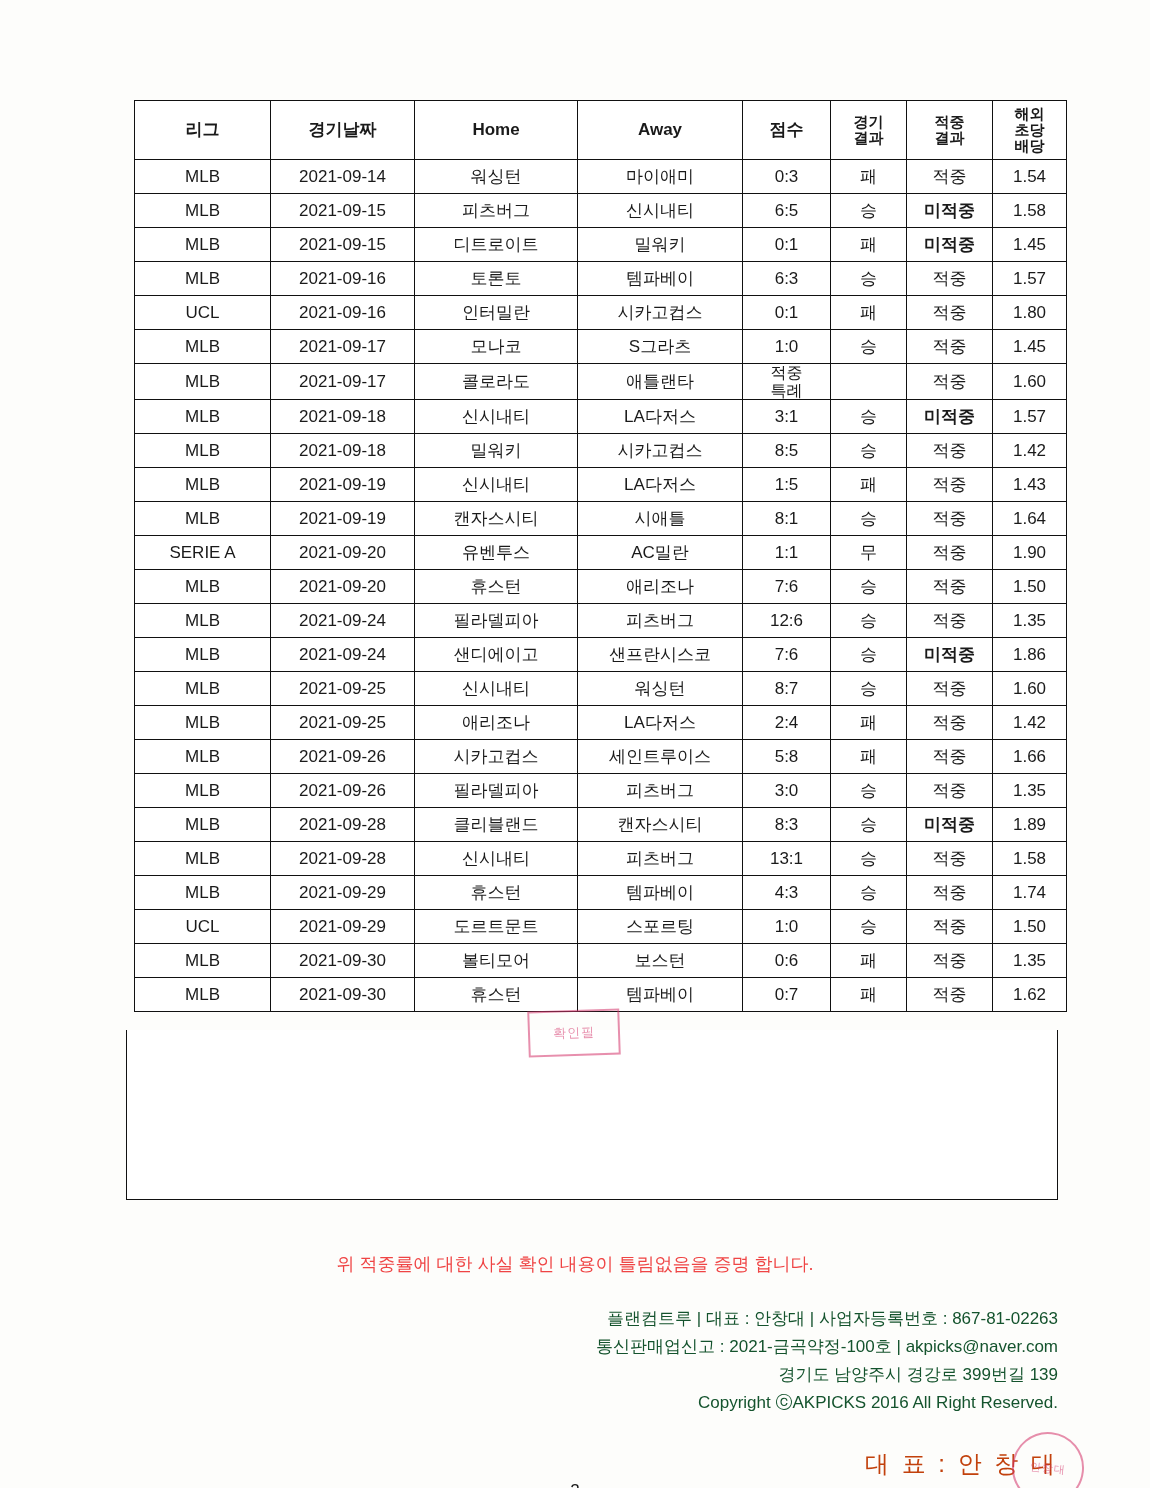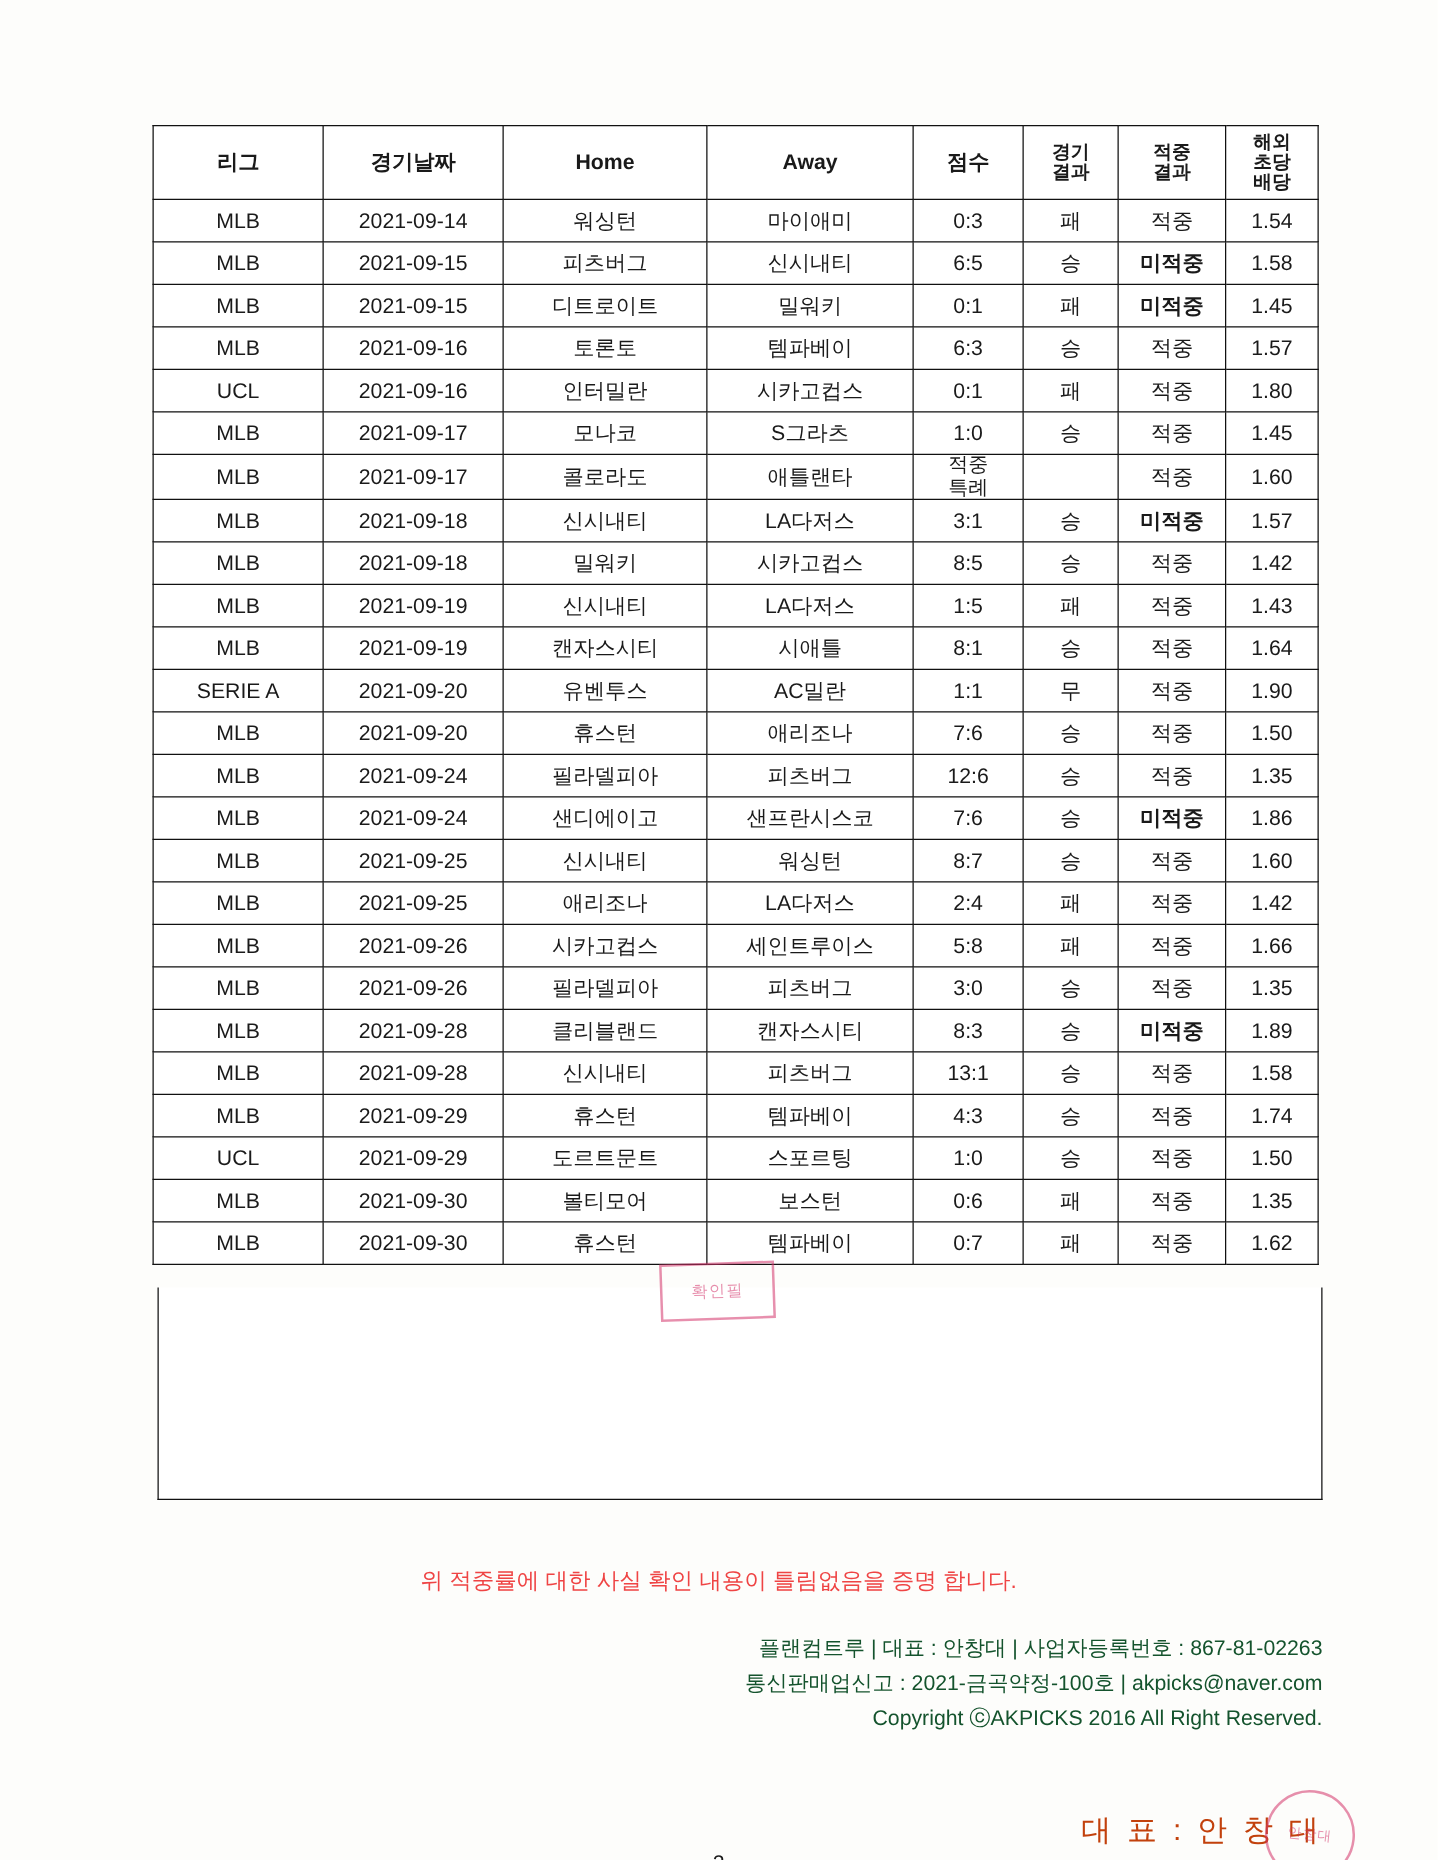--- a/index.html
+++ b/index.html
@@ -17,21 +17,21 @@
   }
   .page {
     position: relative;
     width: 1150px;
     height: 1488px;
     background: #fdfdfb;
   }
   
   .table-wrap {
     position: absolute;
-    left: 122px;
+    left: 134px;
     top: 100px;
     width: 932px;
   }
   table.results {
     border-collapse: collapse;
     width: 932px;
     table-layout: fixed;
     background: #ffffff;
   }
   table.results th, table.results td {
@@ -456,20 +456,21 @@
   <div class="summary">
   </div>
 
   <div class="stamp stamp-square">확인필</div>
 
   <div class="certify">위 적중률에 대한 사실 확인 내용이 틀림없음을 증명 합니다.</div>
 
   <div class="company">
     <div>플랜컴트루  |  대표 : 안창대  |  사업자등록번호 : 867-81-02263</div>
     <div>통신판매업신고 : 2021-금곡약정-100호  |  akpicks@naver.com</div>
+    <div>경기도 남양주시 경강로 399번길 139</div>
     <div>Copyright ⓒAKPICKS 2016 All Right Reserved.</div>
   </div>
 
   <div class="signature">대 표 : 안 창 대</div>
   <div class="stamp stamp-round">안창대</div>
 
   <div class="page-number">- 2 -</div>
 
 </div>
 

